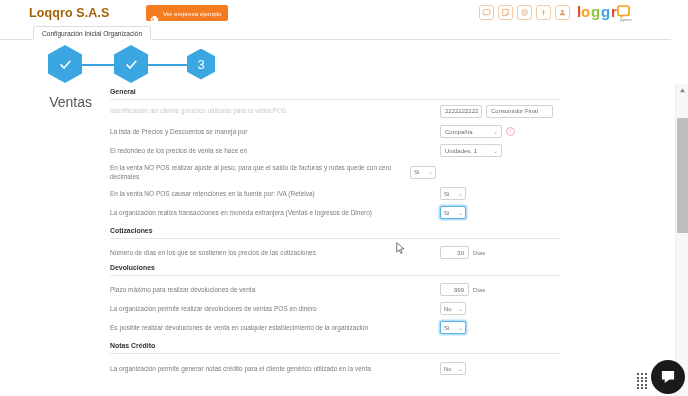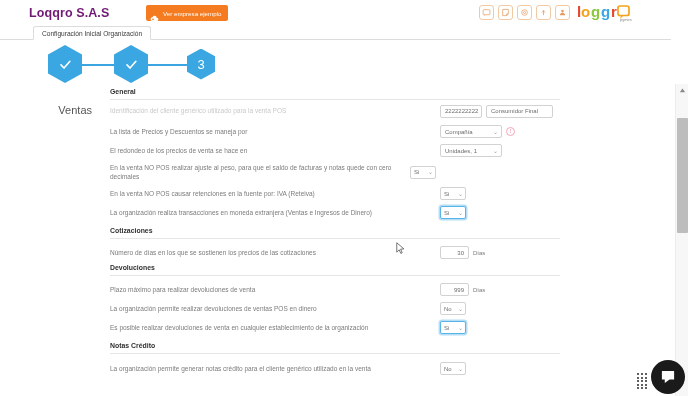--- a/index.html
+++ b/index.html
@@ -19,21 +19,21 @@
 
   
   .header {
     position: absolute; top: 0; left: 0;
     width: 671px; height: 26px;
     background: #ffffff;
   }
   .brand-title {
     position: absolute; left: 29px; top: 6px;
     font-size: 12.5px; font-weight: bold;
-    color: #701a75; letter-spacing: .1px;
+    color: #a16207; letter-spacing: .1px;
     white-space: nowrap;
   }
   .demo-btn {
     position: absolute; left: 146px; top: 5px;
     height: 16px; padding: 0 7px 0 4px;
     background: #f47b20; border: none; border-radius: 2px;
     display: flex; align-items: center; gap: 4px;
     cursor: pointer;
   }
   .demo-btn-icon {
@@ -111,23 +111,23 @@
   }
   .hex-check { display: block; }
 
   
   .content {
     position: absolute; left: 0; top: 88px;
     width: 671px; height: 308px;
     background: #fff;
   }
   .side-label {
-    position: absolute; left: 0; top: 16px;
+    position: absolute; left: 0; top: 6px;
     width: 98px; text-align: right;
-    font-size: 11px; color: #555; padding-right: 6px;
+    font-size: 14px; color: #555; padding-right: 6px;
   }
   .form-area {
     position: absolute; left: 110px; top: 0;
     width: 450px;
   }
 
   .section-head {
     font-size: 6.9px; font-weight: bold; color: #303030;
     padding-bottom: 4px;
     border-bottom: 1px solid #e6e6e6;

